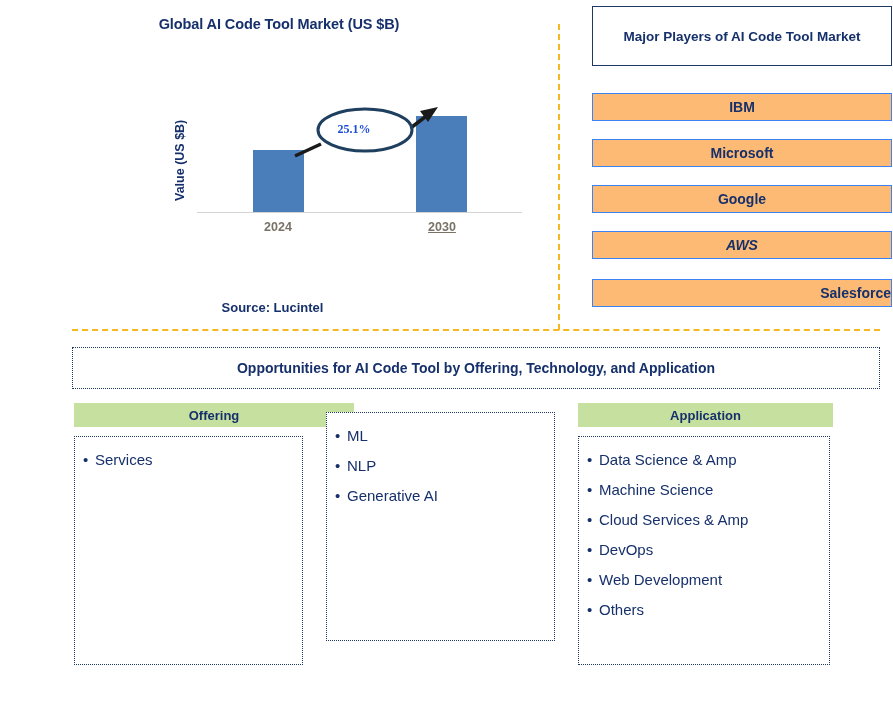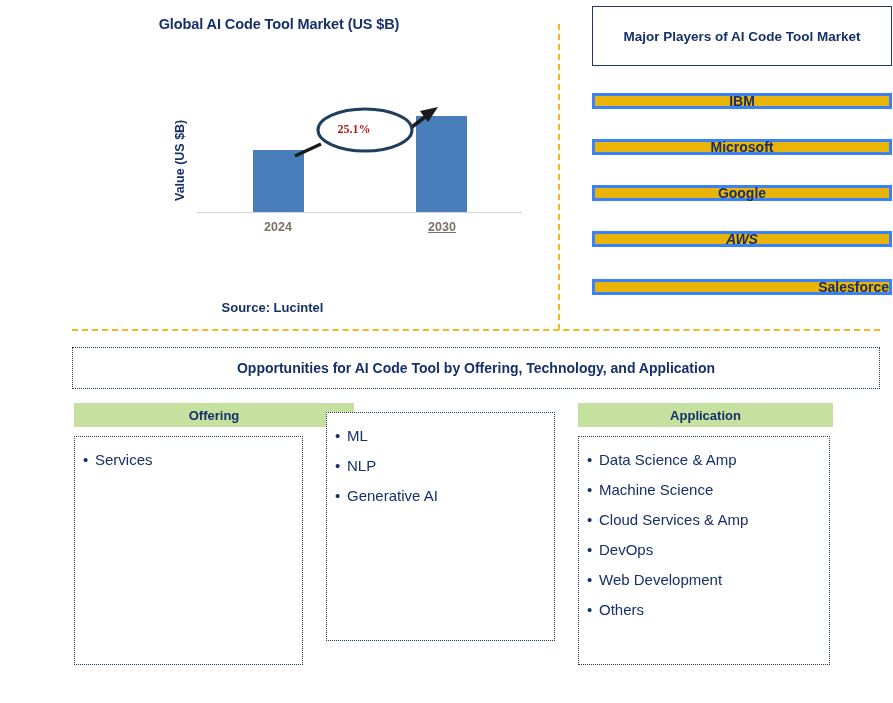--- a/index.html
+++ b/index.html
@@ -87,21 +87,21 @@
     overflow: visible;
   }
   #cagr-label {
     position: absolute;
     left: 318px;
     top: 122px;
     width: 72px;
     text-align: center;
     font-size: 12px;
     font-weight: bold;
-    color: #b91c1c;
+    color: #1d4ed8;
     font-family: "Liberation Serif", serif;
   }
 
   #source-note {
     position: absolute;
     left: 0px;
     top: 300px;
     width: 545px;
     text-align: center;
     font-size: 13px;
@@ -145,23 +145,23 @@
     background: #ffffff;
   }
   #players-title-box .txt {
     font-size: 13.5px;
     font-weight: bold;
     color: #16306b;
   }
   .player-box {
     box-sizing: border-box;
     width: 300px;
-    height: 16px;
-    border: 3px solid #3b82f6;
-    background: #eab308;
+    height: 28px;
+    border: 1px solid #3b82f6;
+    background: #fdba74;
     display: flex;
     align-items: center;
     justify-content: center;
     position: absolute;
   }
   .player-box .txt {
     font-size: 14px;
     font-weight: bold;
     color: #16306b;
   }

